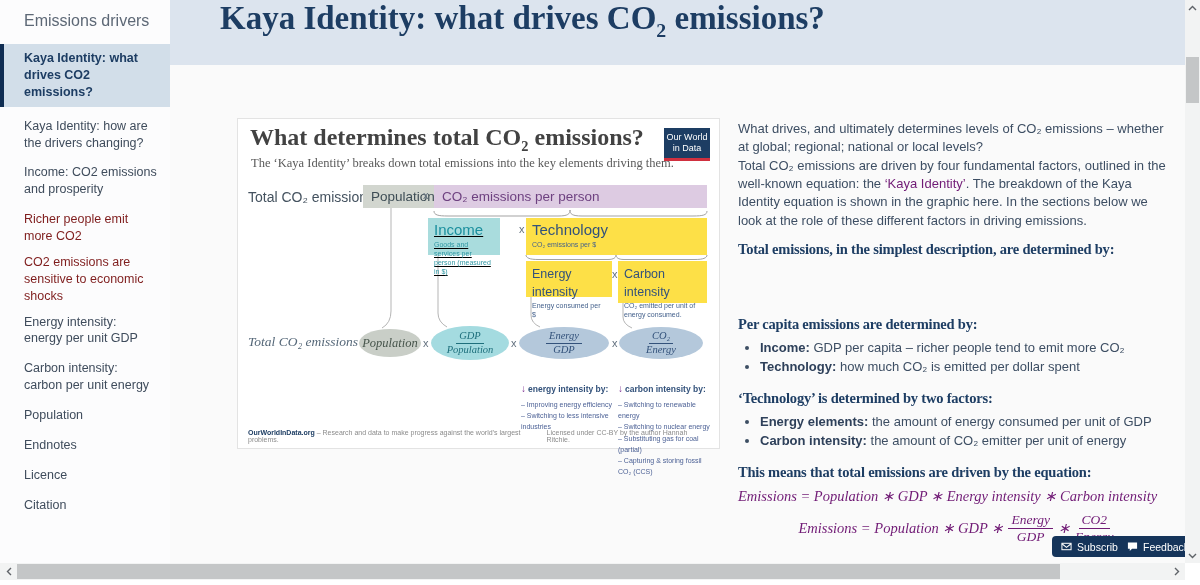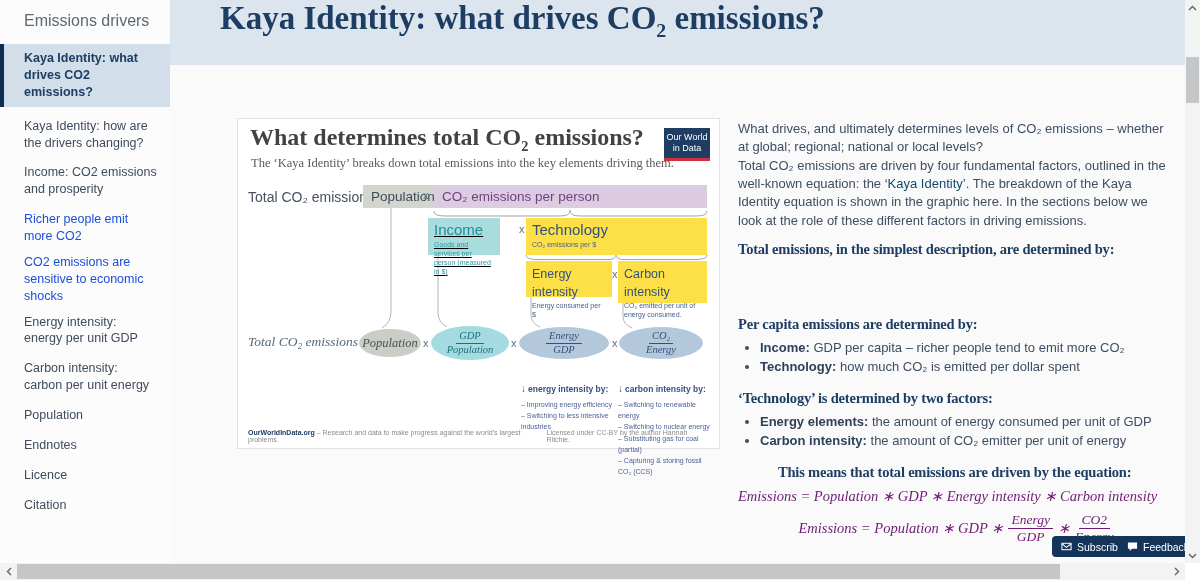--- a/index.html
+++ b/index.html
@@ -8,21 +8,21 @@
   body { position:relative; }
   .serif { font-family:"Liberation Serif","DejaVu Serif",serif; }
 
   
   #sidebar { position:absolute; left:0; top:0; width:170px; height:563px; background:#fcfcfd; }
   .side-section { padding:12px 14px 14px 24px; font-size:16px; color:#5d6876; }
   .side-item { margin:0 0 13px 0; padding:0 12px 0 24px; font-size:12.5px; line-height:1.35;
     color:#3f4c5c; cursor:pointer; }
   .side-item.active { background:#d2dee9; border-left:4px solid #0f2d52; padding:6px 10px 6px 20px;
     font-weight:bold; color:#1d3d63; margin-bottom:11px; }
-  .side-item.sub { color:#1d4ed8; margin-bottom:9px; }
+  .side-item.sub { color:#7f1d1d; margin-bottom:9px; }
 
   
   #band { position:absolute; left:170px; top:0; width:1015px; height:65px; background:#dce4ee; }
   #band-title { position:absolute; left:50px; top:0; font-size:33px; color:#1d3d63; white-space:nowrap; }
   #band-title sub { font-size:60%; }
 
   
   #content-bg { position:absolute; left:170px; top:65px; width:1015px; height:498px; background:#fafafa; }
 
   
@@ -68,31 +68,31 @@
   .ann-head { font-size:8.5px; font-weight:bold; color:#33527b; }
   .ann-arrow { color:#7d2f92; font-size:10px; font-weight:bold; margin-right:2px; }
   .ann-list { margin-top:5px; font-size:7px; line-height:1.6; color:#4d6296; }
   #ig-footer { position:absolute; left:10px; right:10px; bottom:5px; display:flex;
     justify-content:space-between; font-size:7px; color:#8b8b8b; }
   #ig-footer b { color:#1d3d63; }
 
   
   #article { position:absolute; left:738px; top:120px; width:436px; height:440px; color:#3d4e63; }
   #article p { position:absolute; font-size:13px; line-height:1.4; }
-  #article a { color:#0c4a6e; text-decoration:none; cursor:pointer; }
+  #article a { color:#701a75; text-decoration:none; cursor:pointer; }
   .a-h { position:absolute; font-family:"Liberation Serif","DejaVu Serif",serif; font-weight:bold;
     font-size:14.5px; letter-spacing:-0.2px; color:#1d3d63; white-space:nowrap; }
   .a-ul { position:absolute; list-style:disc; padding-left:22px; font-size:13px; }
   .a-ul li { margin-bottom:4px; }
   .a-ul b { color:#2e405a; }
   #p1 { top:0; } #p2 { top:37px; }
   #h1 { top:121px; } #ul1 { top:146px; }
   #h2 { top:196px; } #ul2 { top:220px; }
   #h3 { top:270px; } #ul3 { top:294px; }
-  #h4 { top:344px;margin-left:40px; }
+  #h4 { top:344px; }
   .mathline { position:absolute; width:100%; 
     font-family:Liberation Serif, serif; font-style:italic; font-size:14.5px; color:#701a75; }
   #eq1 { top:368px; }
   #eq2 { top:392px; display:flex; justify-content:center; align-items:center; gap:5px; }
   #eq2 .frac { font-size:13.5px; }
 
   
   .act-btn { position:absolute; top:536px; height:21px; display:flex; align-items:center; gap:5px;
     background:#15345a; color:#fff; font-size:10.5px; padding:0 9px; border:none; border-radius:4px;
     cursor:pointer; }

